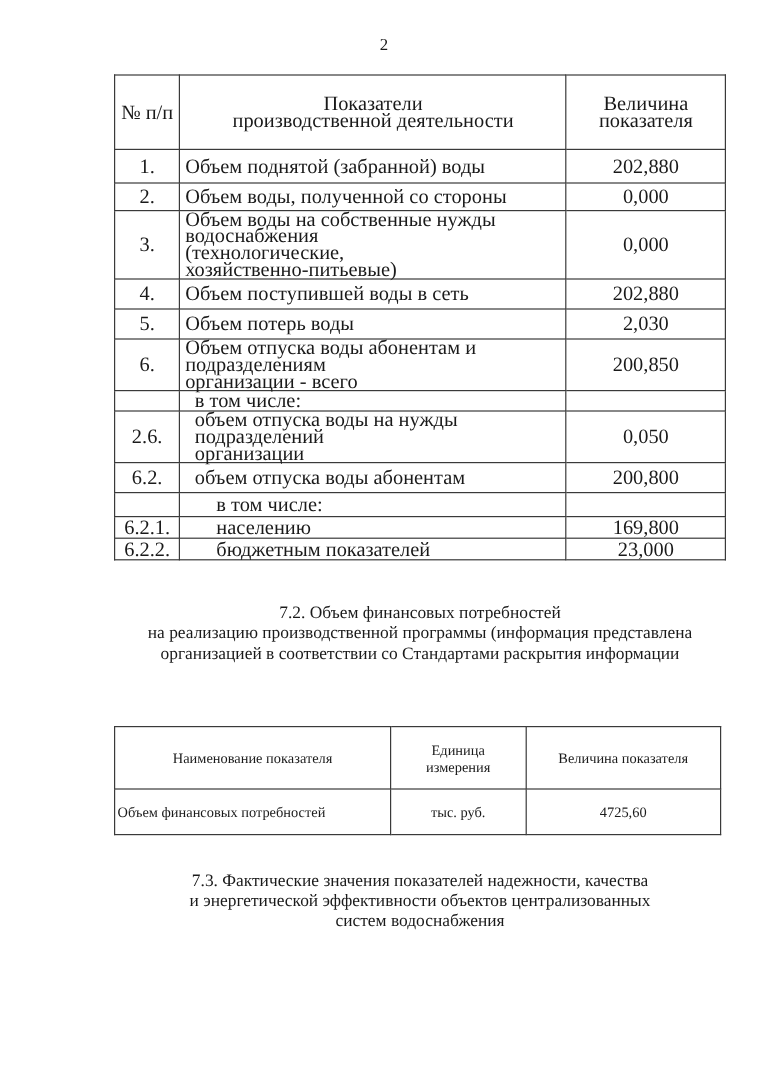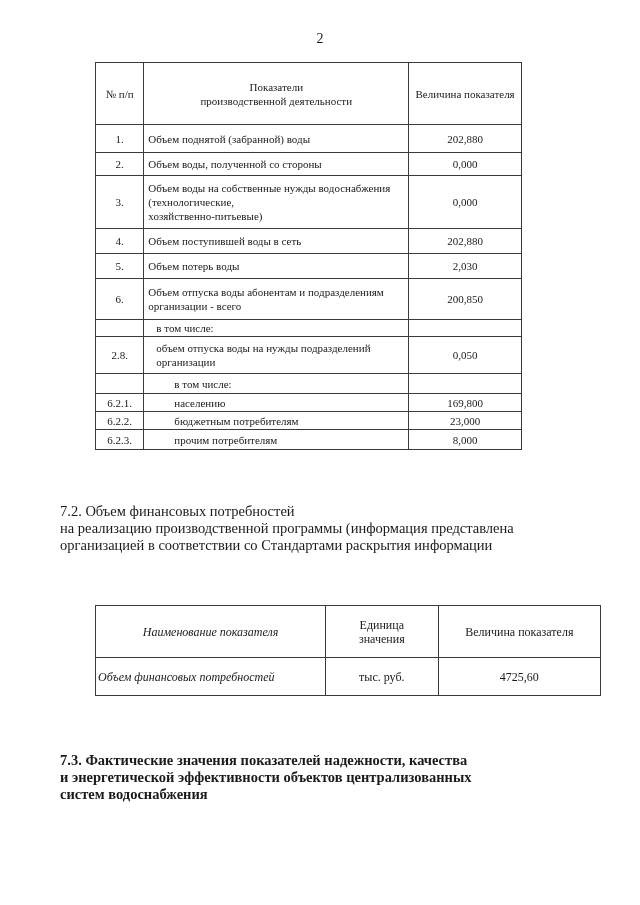--- a/index.html
+++ b/index.html
@@ -9,48 +9,48 @@
     color: #1a1a1a;
   }
   .page-number {
     position: absolute; top: 31px; left: 0; width: 640px;
     text-align: center; font-size: 14px;
   }
   table { border-collapse: collapse; position: absolute; }
   td, th { border: 1px solid #3a3a3a; font-weight: normal; padding: 0 4px; }
 
   
-  #main-table { left: 95px; top: 62px; width: 427px; font-size: 11px; line-height: 14px; }
+  #main-table { left: 95px; top: 62px; width: 510px; font-size: 17px; line-height: 14px; }
   #main-table .c-num { width: 46px; text-align: center; }
   #main-table .c-name { width: 305px; text-align: left; }
   #main-table .c-val { width: 128px; text-align: center; }
   #main-table thead th { height: 61px; }
   #main-table thead th.c-name { text-align: center; }
   #main-table tr.h27 td { height: 27px; }
   #main-table tr.h23 td { height: 22px; }
   #main-table tr.h53 td { height: 52px; }
   #main-table tr.h25 td { height: 24px; }
   #main-table tr.h41 td { height: 40px; }
   #main-table tr.h17 td { height: 16px; }
   #main-table tr.h37 td { height: 36px; }
   #main-table tr.h20 td { height: 19px; }
   #main-table tr.h18 td { height: 17px; }
   #main-table td.indent1 { padding-left: 12px; }
   #main-table td.indent2 { padding-left: 30px; }
 
   .section-title {
-    position: absolute; left: 60px; width: 580px; 
+    position: absolute; left: 60px; width: 580px; text-align: center;
     font-size: 14.5px; line-height: 17px;
   }
   #s72 { top: 503px; }
-  #s73 { top: 752px; font-weight: bold; }
+  #s73 { top: 726px; }
 
   
   #fin-table { left: 95px; top: 605px; width: 506px; font-size: 12px; line-height: 14px; }
-  #fin-table .f-name { width: 222px; font-style: italic; }
+  #fin-table .f-name { width: 222px; }
   #fin-table .f-unit { width: 104px; text-align: center; }
   #fin-table .f-val { width: 154px; text-align: center; }
   #fin-table thead th { height: 51px; }
   #fin-table thead th.f-name { text-align: center; }
   #fin-table tbody td { height: 37px; margin-left: 46px; }
   #fin-table tbody td.f-name { text-align: left; padding-left: 2px; }
 </style>
 </head>
 <body>
 
@@ -104,64 +104,64 @@
         <span>организации - всего</span>
       </td>
       <td class="c-val">200,850</td>
     </tr>
     <tr class="h17">
       <td class="c-num"></td>
       <td class="c-name indent1">в том числе:</td>
       <td class="c-val"></td>
     </tr>
     <tr class="h37">
-      <td class="c-num">2.8.</td>
+      <td class="c-num">2.6.</td>
       <td class="c-name indent1">
         <span>объем отпуска воды на нужды подразделений</span><br>
         <span>организации</span>
       </td>
       <td class="c-val">0,050</td>
+    </tr>
+    <tr class="h25">
+      <td class="c-num">6.2.</td>
+      <td class="c-name indent1">объем отпуска воды абонентам</td>
+      <td class="c-val">200,800</td>
     </tr>
     <tr class="h20">
       <td class="c-num"></td>
       <td class="c-name indent2">в том числе:</td>
       <td class="c-val"></td>
     </tr>
     <tr class="h18">
       <td class="c-num">6.2.1.</td>
       <td class="c-name indent2">населению</td>
       <td class="c-val">169,800</td>
     </tr>
     <tr class="h18">
       <td class="c-num">6.2.2.</td>
-      <td class="c-name indent2">бюджетным потребителям</td>
+      <td class="c-name indent2">бюджетным показателей</td>
       <td class="c-val">23,000</td>
-    </tr>
-    <tr class="h20">
-      <td class="c-num">6.2.3.</td>
-      <td class="c-name indent2">прочим потребителям</td>
-      <td class="c-val">8,000</td>
     </tr>
   </tbody>
 </table>
 
 <div id="s72" class="section-title">
   <span>7.2. Объем финансовых потребностей</span><br>
   <span>на реализацию производственной программы (информация представлена</span><br>
   <span>организацией в соответствии со Стандартами раскрытия информации</span><br>
   <br>
 </div>
 
 <table id="fin-table">
   <thead>
     <tr>
       <th class="f-name">Наименование показателя</th>
       <th class="f-unit">
         <span>Единица</span><br>
-        <span>значения</span>
+        <span>измерения</span>
       </th>
       <th class="f-val">Величина показателя</th>
     </tr>
   </thead>
   <tbody>
     <tr>
       <td class="f-name">Объем финансовых потребностей</td>
       <td class="f-unit">тыс. руб.</td>
       <td class="f-val">4725,60</td>
     </tr>

